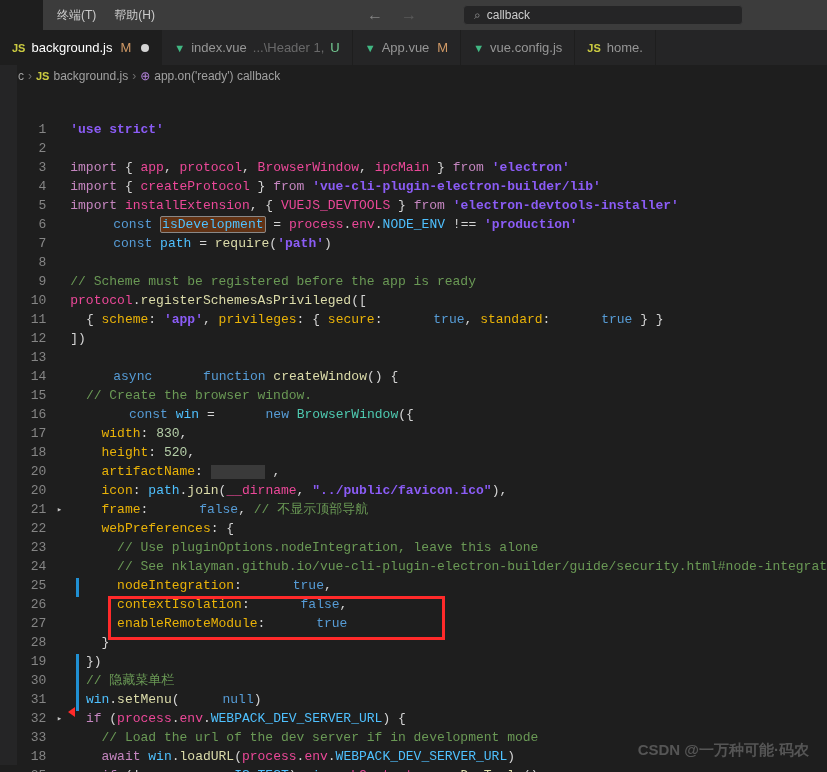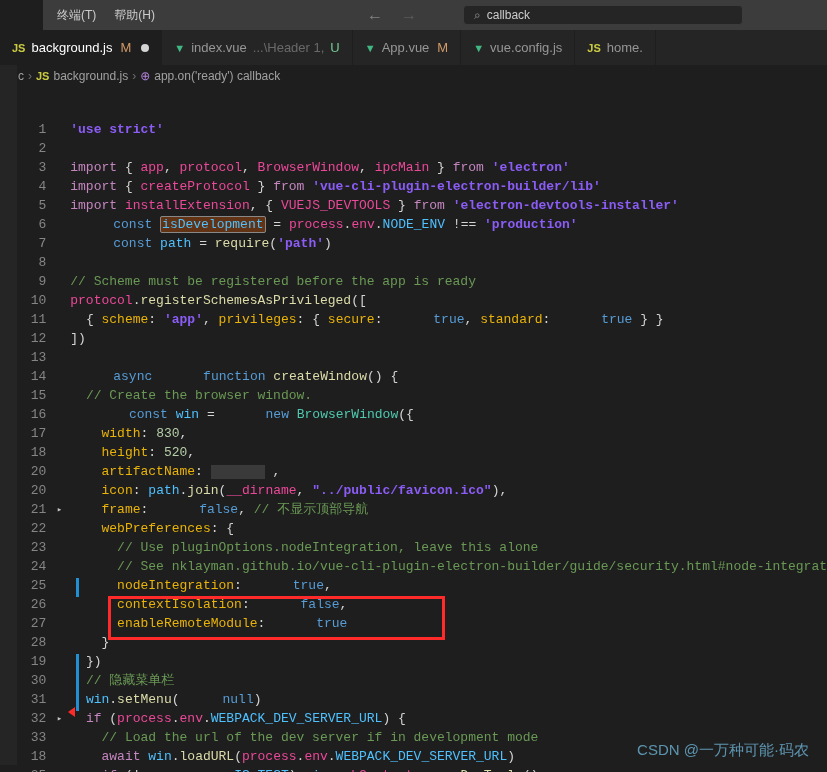--- a/index.html
+++ b/index.html
@@ -136,25 +136,26 @@
   position: absolute;
   width: 0; height: 0;
   border-top: 5px solid transparent;
   border-bottom: 5px solid transparent;
   border-right: 7px solid #ff2a2a;
 }
 .watermark {
   position: absolute;
   bottom: 12px;
   right: 18px;
-  color: #7dd3fc;
+  color: #737373;
   font-family: "Segoe UI", sans-serif;
   font-size: 15px;
   opacity: 0.65;
   pointer-events: none;
+  font-weight: bold;
 }
 .left-edge {
   position: absolute;
   left: 0; top: 65px;
   width: 18px; height: 700px;
   background: #252526;
   border-right: 1px solid #1e1e1e;
 }
 </style>
 </head>

